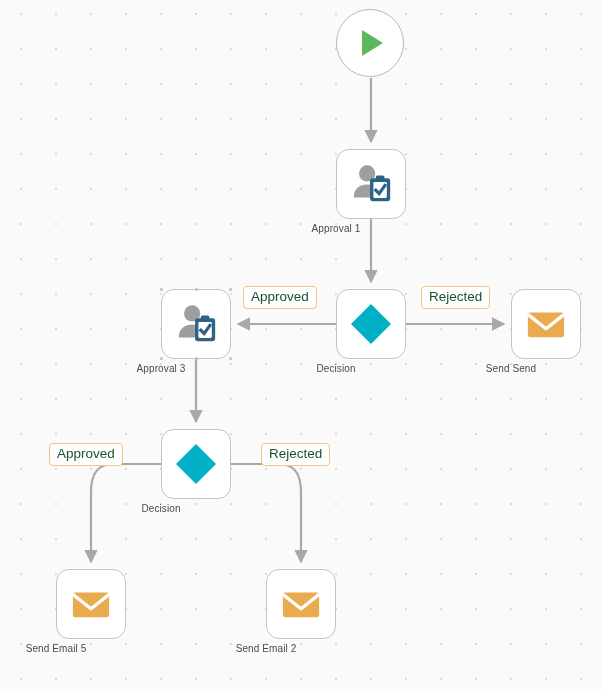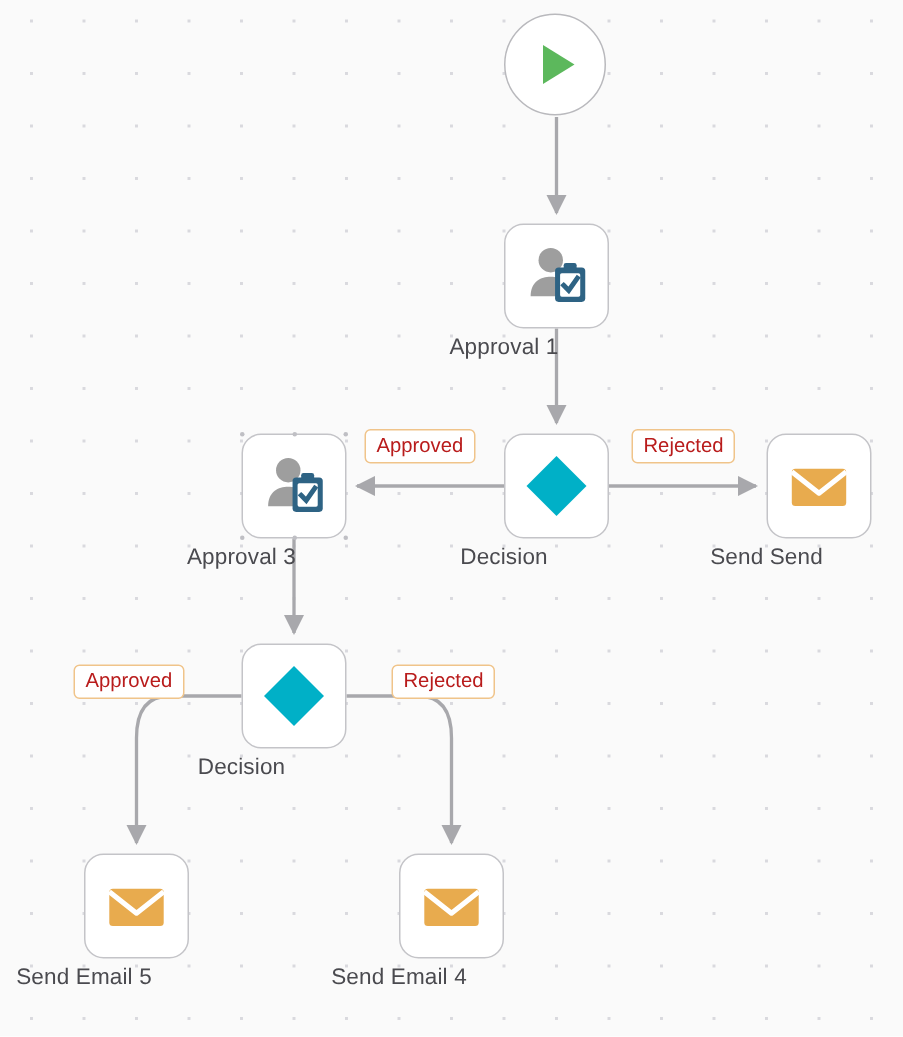--- a/index.html
+++ b/index.html
@@ -48,21 +48,21 @@
     border: 1.3px solid #b9b9bd;
     width: 68px;
     height: 68px;
   }
   .node-label {
     position: absolute;
     top: 74px;
     left: 50%;
     transform: translateX(-50%);
     white-space: nowrap;
-    font-size: 15px;
+    font-size: 10px;
     color: #4a4a4f;
     letter-spacing: 0.1px;
     text-align: right;
   }
   .node-wrap {
     position: absolute;
   }
 
   
   .handles span {
@@ -78,21 +78,21 @@
   .handles .h-br { right: -2px; bottom: -2px; }
   .handles .h-tc { left: 50%; margin-left: -1.5px; top: -2px; }
   .handles .h-bc { left: 50%; margin-left: -1.5px; bottom: -2px; }
 
   
   .edge-label {
     position: absolute;
     background: #ffffff;
     border: 1.1px solid #f0c48a;
     border-radius: 4px;
-    color: #b91c1c;
+    color: #14532d;
     font-size: 13.5px;
     padding: 2px 7px 3px 7px;
     white-space: nowrap;
     line-height: 1.15;
   }
 </style>
 </head>
 <body>
 
 <div id="canvas">
@@ -201,21 +201,21 @@
     <div class="node-label">Send Email 5</div>
   </div>
 
   <div class="node-wrap" style="left:266px; top:569px;">
     <div class="node">
       <svg width="42" height="42" viewBox="0 0 44 44">
         <rect x="3" y="10" width="38" height="26" rx="2.5" fill="#e8ab4e"></rect>
         <path d="M 3 12 L 22 27 L 41 12" stroke="#ffffff" stroke-width="3.6" fill="none" stroke-linejoin="round"></path>
       </svg>
     </div>
-    <div class="node-label">Send Email 4</div>
+    <div class="node-label">Send Email 2</div>
   </div>
 
   <div class="edge-label" style="left:243px; top:286px;">Approved</div>
 
   <div class="edge-label" style="left:421px; top:286px;">Rejected</div>
 
   <div class="edge-label" style="left:49px; top:443px;">Approved</div>
 
   <div class="edge-label" style="left:261px; top:443px;">Rejected</div>
 

